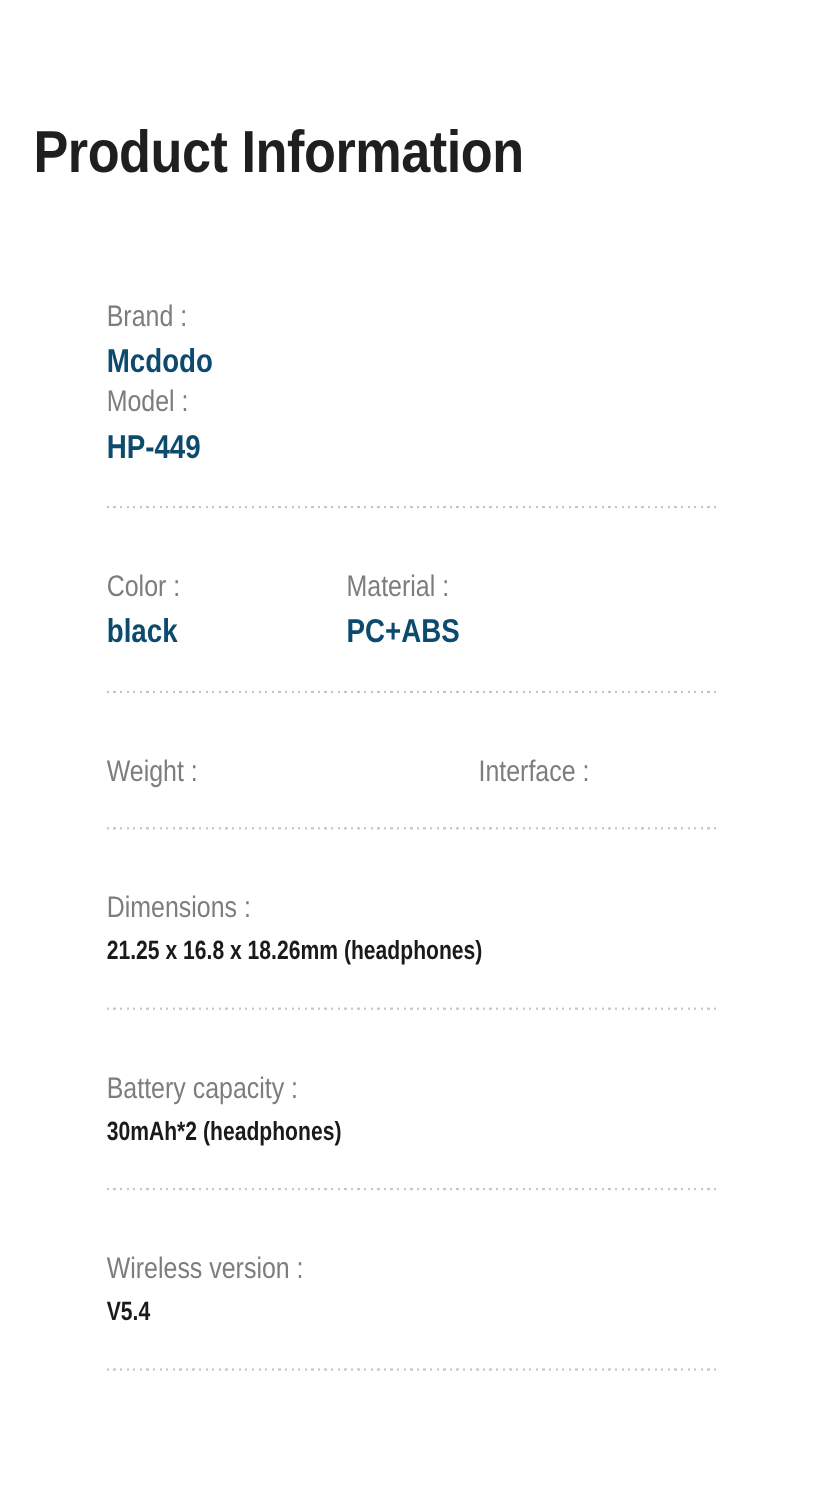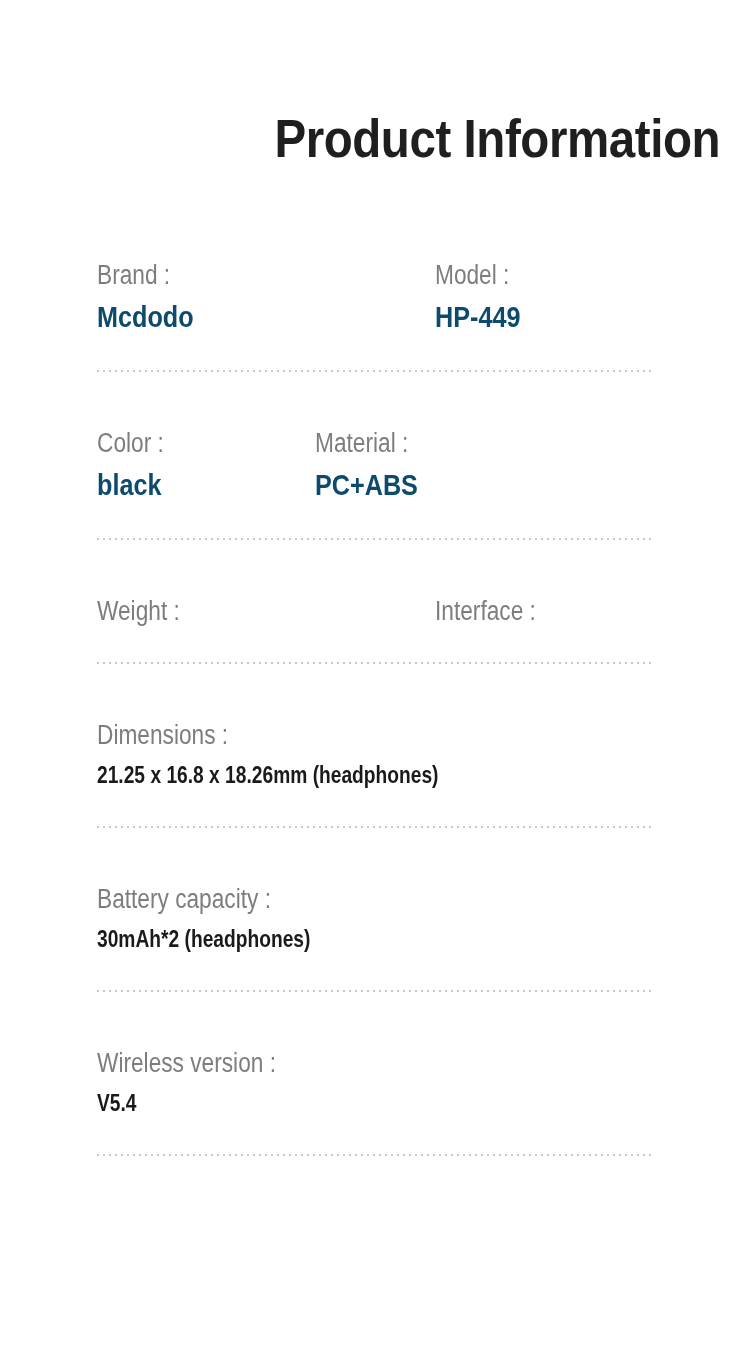--- a/index.html
+++ b/index.html
@@ -9,40 +9,40 @@
     font-family: "Liberation Sans", "DejaVu Sans", sans-serif;
   }
   .page {
     width: 750px;
     height: 1354px;
     background: #ffffff;
     overflow: hidden;
   }
   .title {
     margin-top: 106px;
-    text-align: right;
+    text-align: left;
     font-size: 54px;
     font-weight: 700;
     color: #1f1f1f;
     line-height: 64px;
     letter-spacing: -0.5px;
   }
   .title .squeeze {
     display: inline-block;
     transform: scaleX(0.88);
     transform-origin: 50% 50%;
     white-space: nowrap;
   }
   .content {
     margin-left: 97px;
     width: 556px;
     padding-top: 88px;
   }
   .section { margin-top: 54px; }
-  .section.first { margin-top: 0; }
+  .section.first { margin-top: 12px; flex-direction: column; }
   .pair-row {
     display: flex;
     flex-direction: row;
   }
   .pair-col { width: 338px; }
   .pair-col.right { width: 218px; }
   .label {
     font-size: 27px;
     font-weight: 400;
     color: #7d7d7d;

